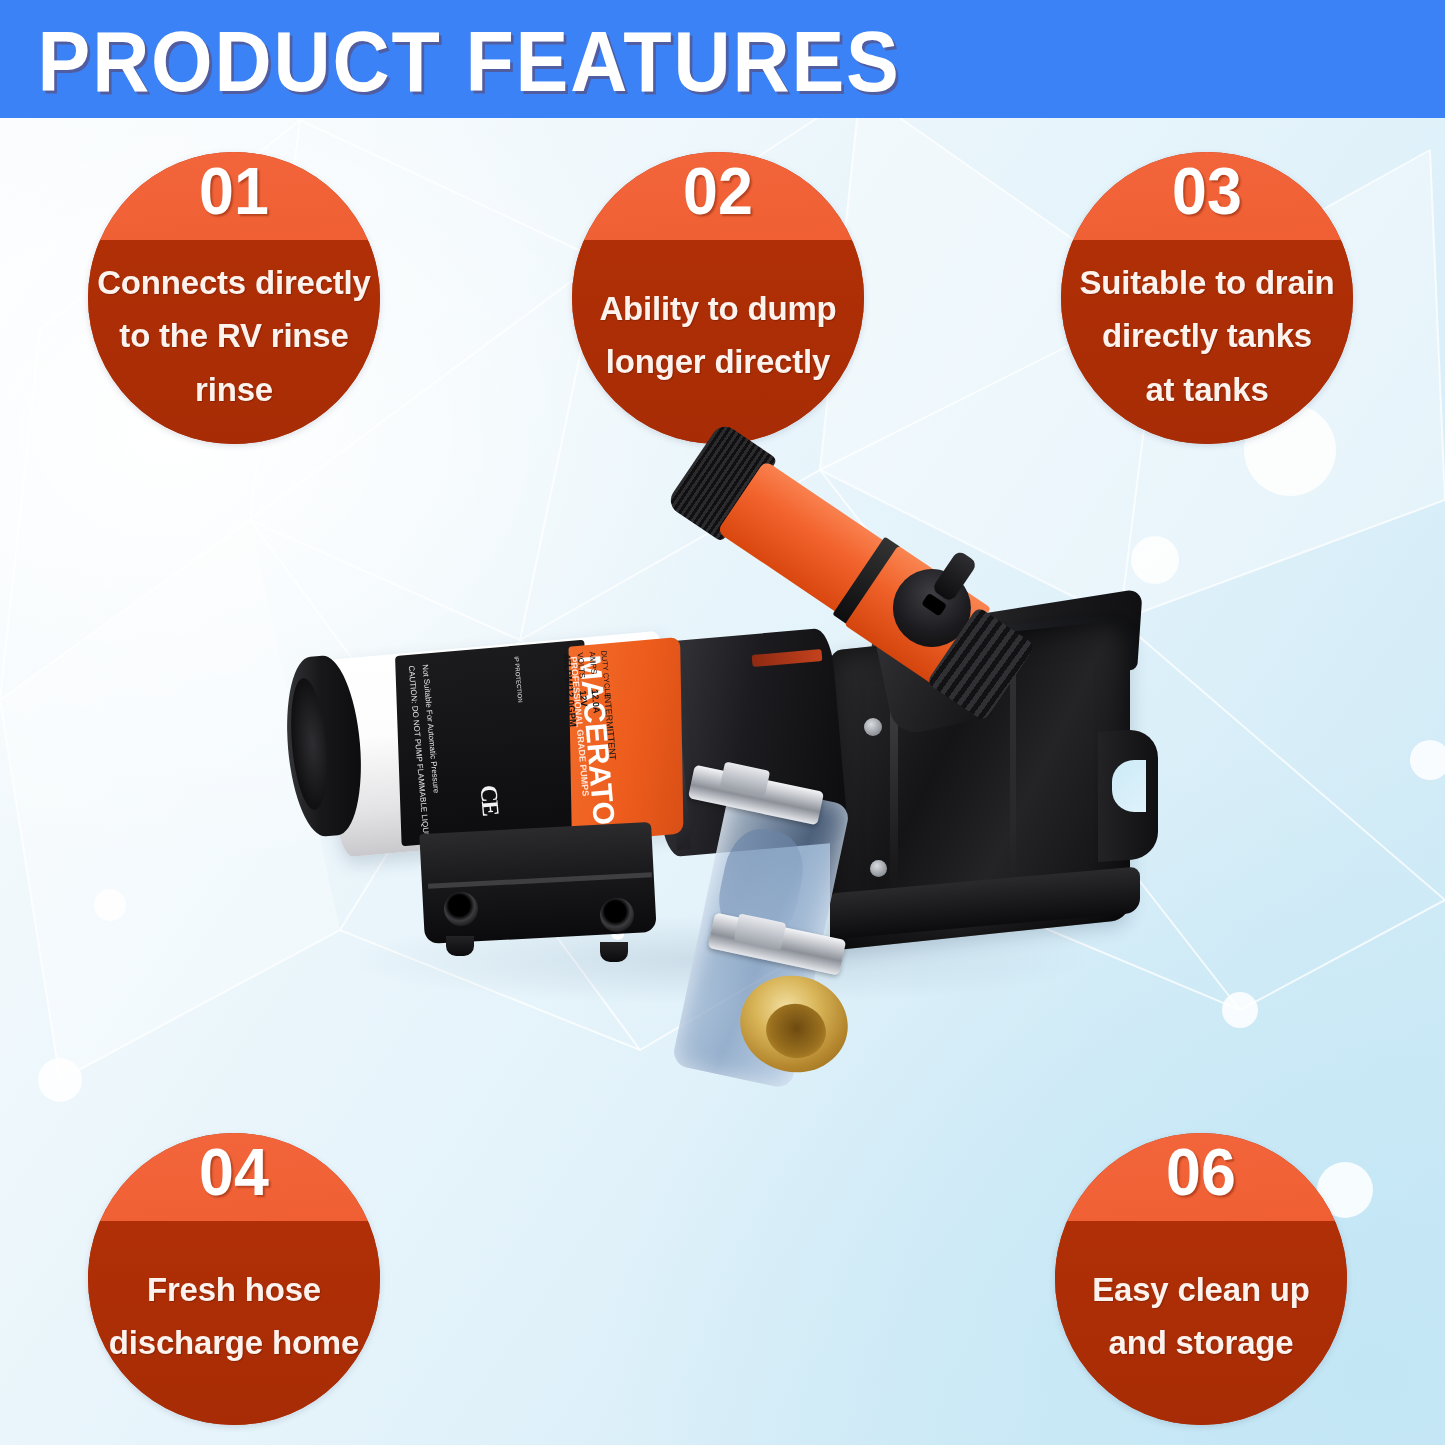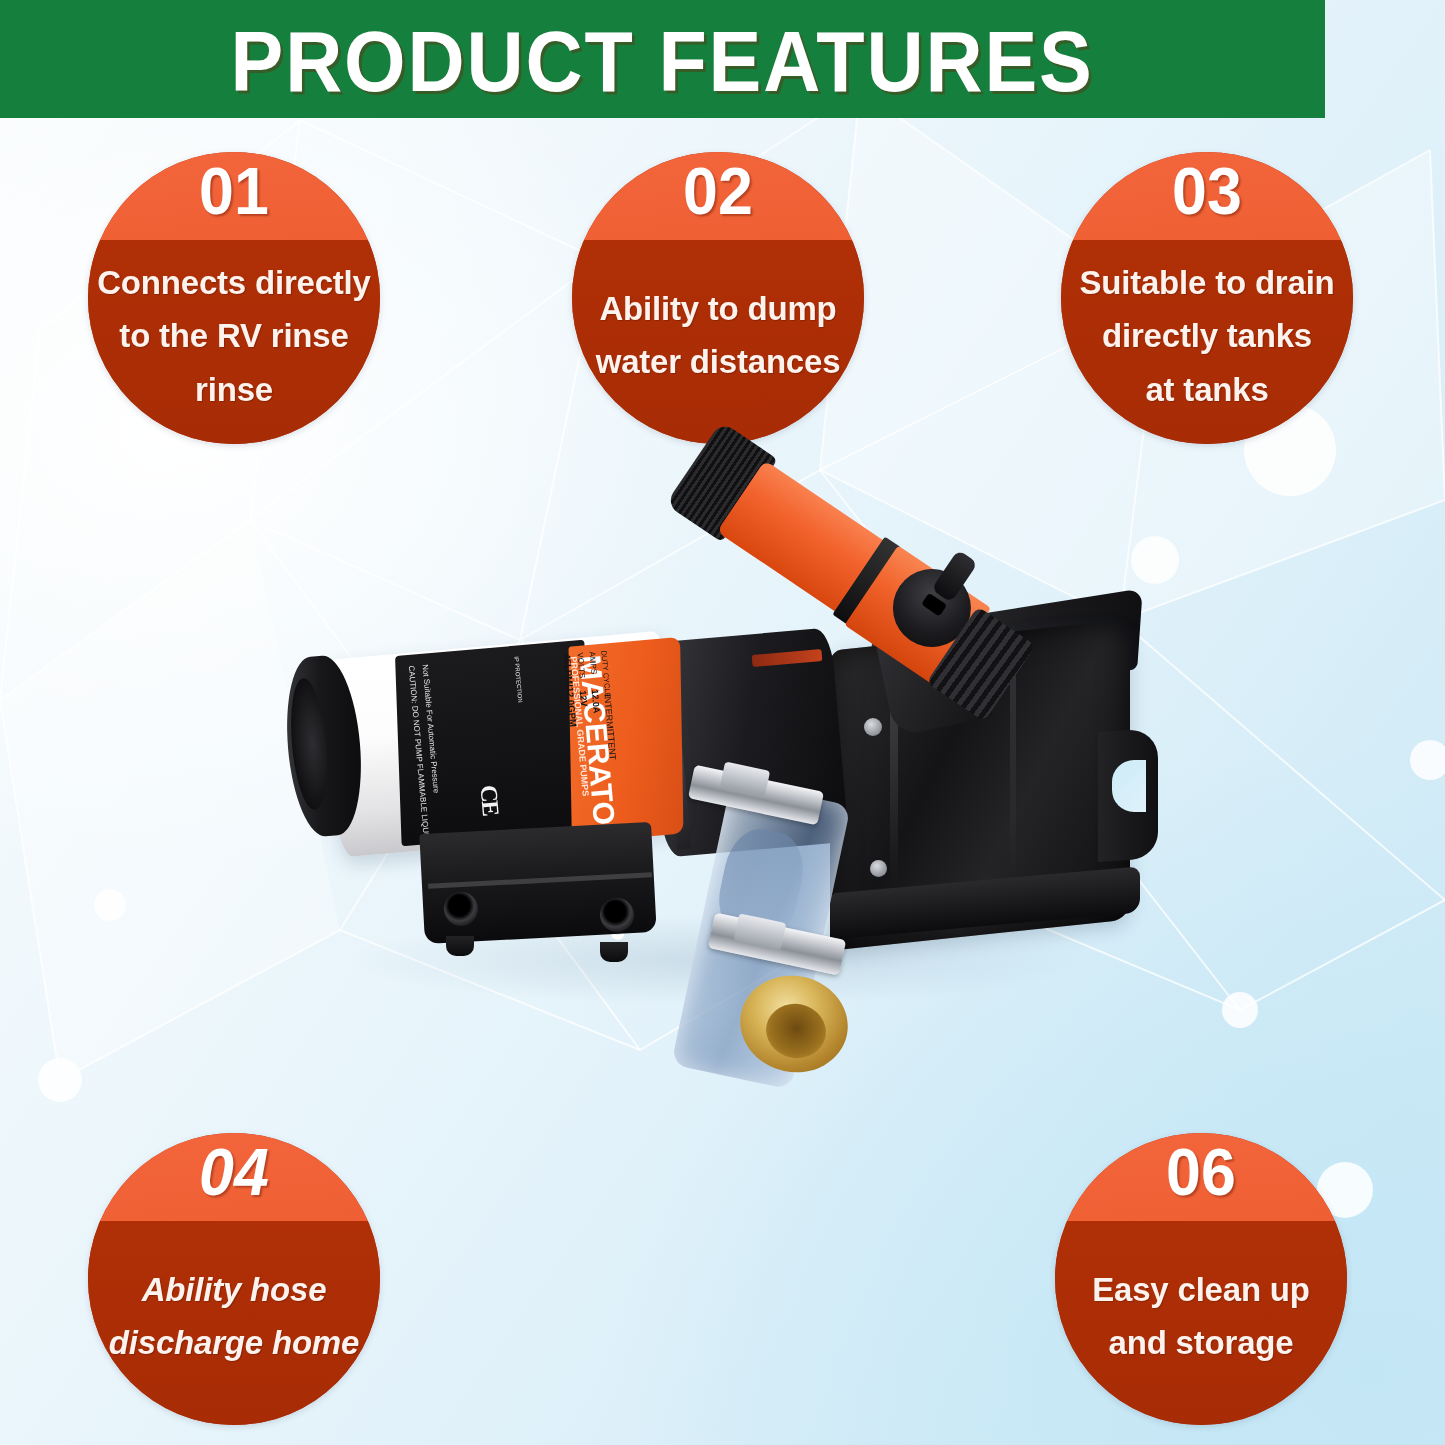--- a/index.html
+++ b/index.html
@@ -24,26 +24,26 @@
       radial-gradient(ellipse 900px 700px at 12% 30%, #ffffff 0%, rgba(255,255,255,0) 62%),
       radial-gradient(ellipse 1100px 900px at 95% 95%, #c3e6f5 0%, rgba(195,230,245,0) 70%),
       linear-gradient(125deg, #fbfdfe 0%, #f0f8fc 28%, #e2f2fa 58%, #d3ecf7 80%, #cbe9f6 100%);
   }
   .bg-net { position: absolute; inset: 0; }
 
   
   .header {
     position: absolute;
     left: 0; top: 0;
-    width: 1325px;
+    width: 1445px;
     height: 118px;
-    background: #15803d;
+    background: #3b82f6;
     display: flex;
     align-items: center;
-    justify-content: center;
+    justify-content: flex-start;
   }
   .header-title {
     color: #ffffff;
     font-family: "Liberation Sans Narrow", "Liberation Sans", sans-serif;
     font-weight: bold;
     font-size: 86px;
     letter-spacing: 2px;
     line-height: 1;
     transform: scaleX(0.92);
     text-shadow: 3px 3px 0 rgba(120,26,4,0.35);
@@ -110,21 +110,21 @@
     line-height: 1.62;
     letter-spacing: -0.2px;
     text-shadow: 1px 1px 1px rgba(110,28,4,0.5);
   }
   .circle-text .ln { display: block; white-space: nowrap; }
 
   
   #c1 { left: 88px;  top: 152px; }
   #c2 { left: 572px; top: 152px; }
   #c3 { left: 1061px;top: 152px; }
-  #c4 { left: 88px;  top: 1133px; font-style: italic; }
+  #c4 { left: 88px;  top: 1133px; }
   #c5 { left: 572px; top: 1133px; }
   #c6 { left: 1055px;top: 1133px; }
 
   
   .product {
     position: absolute;
     left: 270px;
     top: 460px;
     width: 910px;
     height: 650px;
@@ -501,21 +501,21 @@
   </div>
 
   <div class="circle" id="c2">
     <div class="circle-clip">
       <div class="circle-top"></div>
       <div class="circle-bottom"></div>
     </div>
     <div class="circle-num">02</div>
     <div class="circle-text" style="top:130px">
       <span class="ln">Ability to dump</span>
-      <span class="ln">water distances</span>
+      <span class="ln">longer directly</span>
     </div>
   </div>
 
   <div class="circle" id="c3">
     <div class="circle-clip">
       <div class="circle-top"></div>
       <div class="circle-bottom"></div>
     </div>
     <div class="circle-num">03</div>
     <div class="circle-text">
@@ -525,21 +525,21 @@
     </div>
   </div>
 
   <div class="circle" id="c4">
     <div class="circle-clip">
       <div class="circle-top"></div>
       <div class="circle-bottom"></div>
     </div>
     <div class="circle-num">04</div>
     <div class="circle-text" style="top:130px">
-      <span class="ln">Ability hose</span>
+      <span class="ln">Fresh hose</span>
       <span class="ln">discharge home</span>
     </div>
   </div>
 
 
   <div class="circle" id="c6">
     <div class="circle-clip">
       <div class="circle-top"></div>
       <div class="circle-bottom"></div>
     </div>

